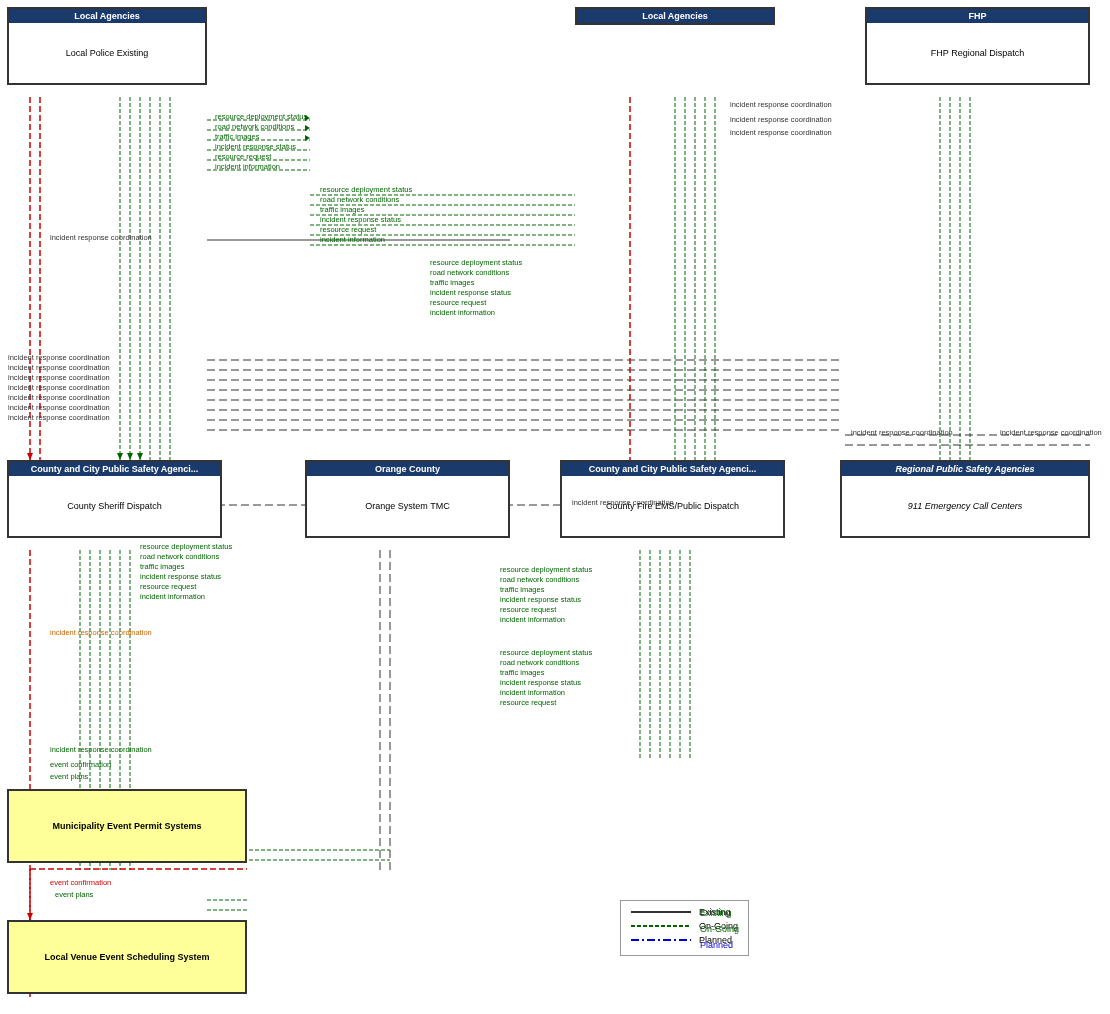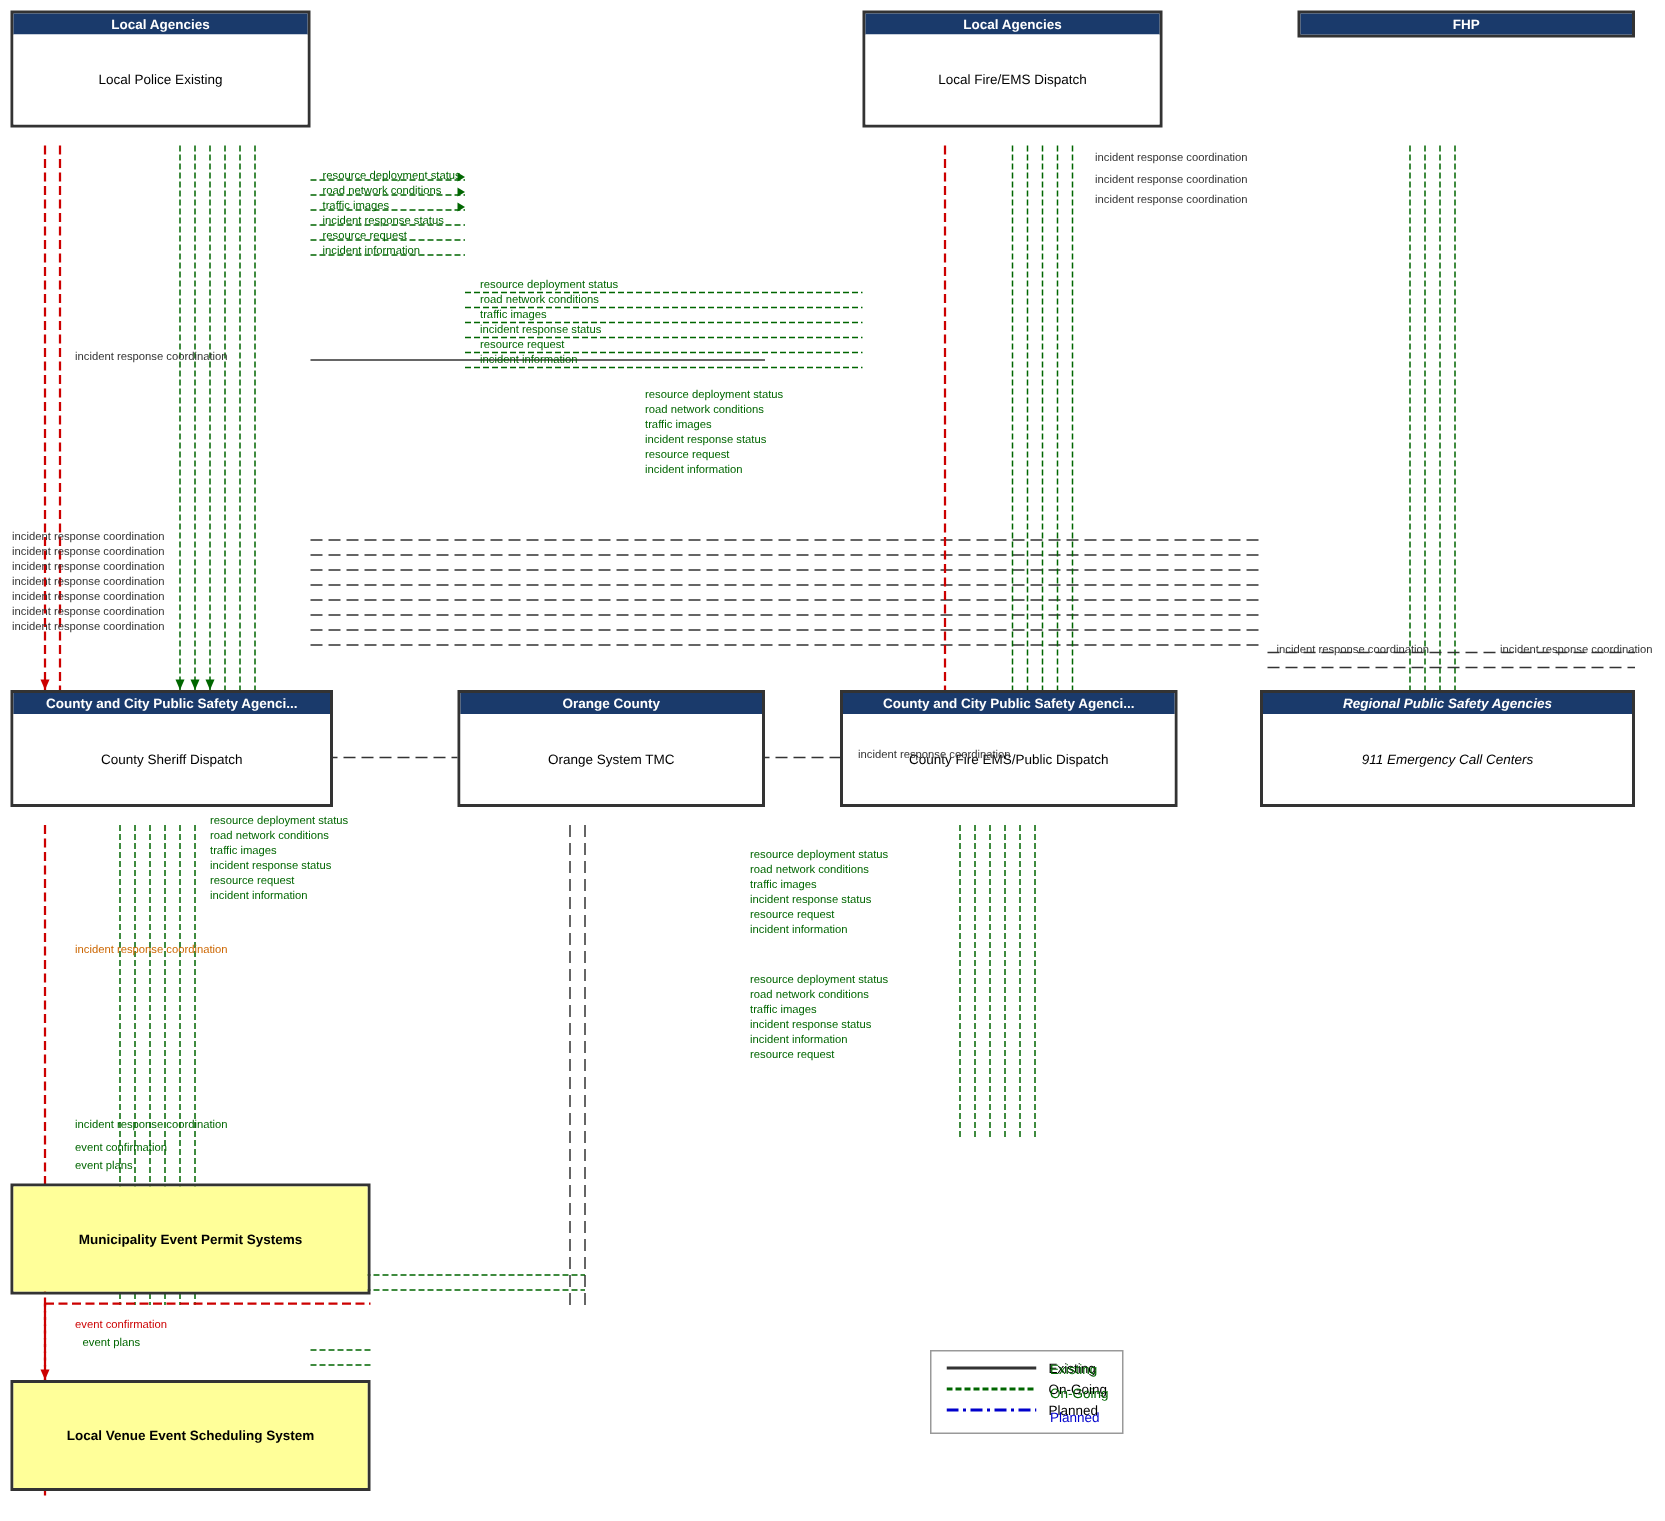--- a/index.html
+++ b/index.html
@@ -175,25 +175,25 @@
     <polygon points="30,920 27,913 33,913" fill="#cc0000"></polygon>
   </svg>
 
   <div class="node-box" style="left:7px;top:7px;width:200px;">
     <div class="node-header">Local Agencies</div>
     <div class="node-body">Local Police Existing</div>
   </div>
 
   <div class="node-box" style="left:575px;top:7px;width:200px;">
     <div class="node-header">Local Agencies</div>
-    <div class="node-body">Local Fire/EMS Dispatch</div>
   </div>
 
   <div class="node-box" style="left:865px;top:7px;width:225px;">
     <div class="node-header">FHP</div>
+    <div class="node-body">FHP Regional Dispatch</div>
   </div>
 
   <div class="node-box" style="left:7px;top:460px;width:215px;">
     <div class="node-header">County and City Public Safety Agenci...</div>
     <div class="node-body">County Sheriff Dispatch</div>
   </div>
 
   <div class="node-box" style="left:305px;top:460px;width:205px;">
     <div class="node-header">Orange County</div>
     <div class="node-body">Orange System TMC</div>

